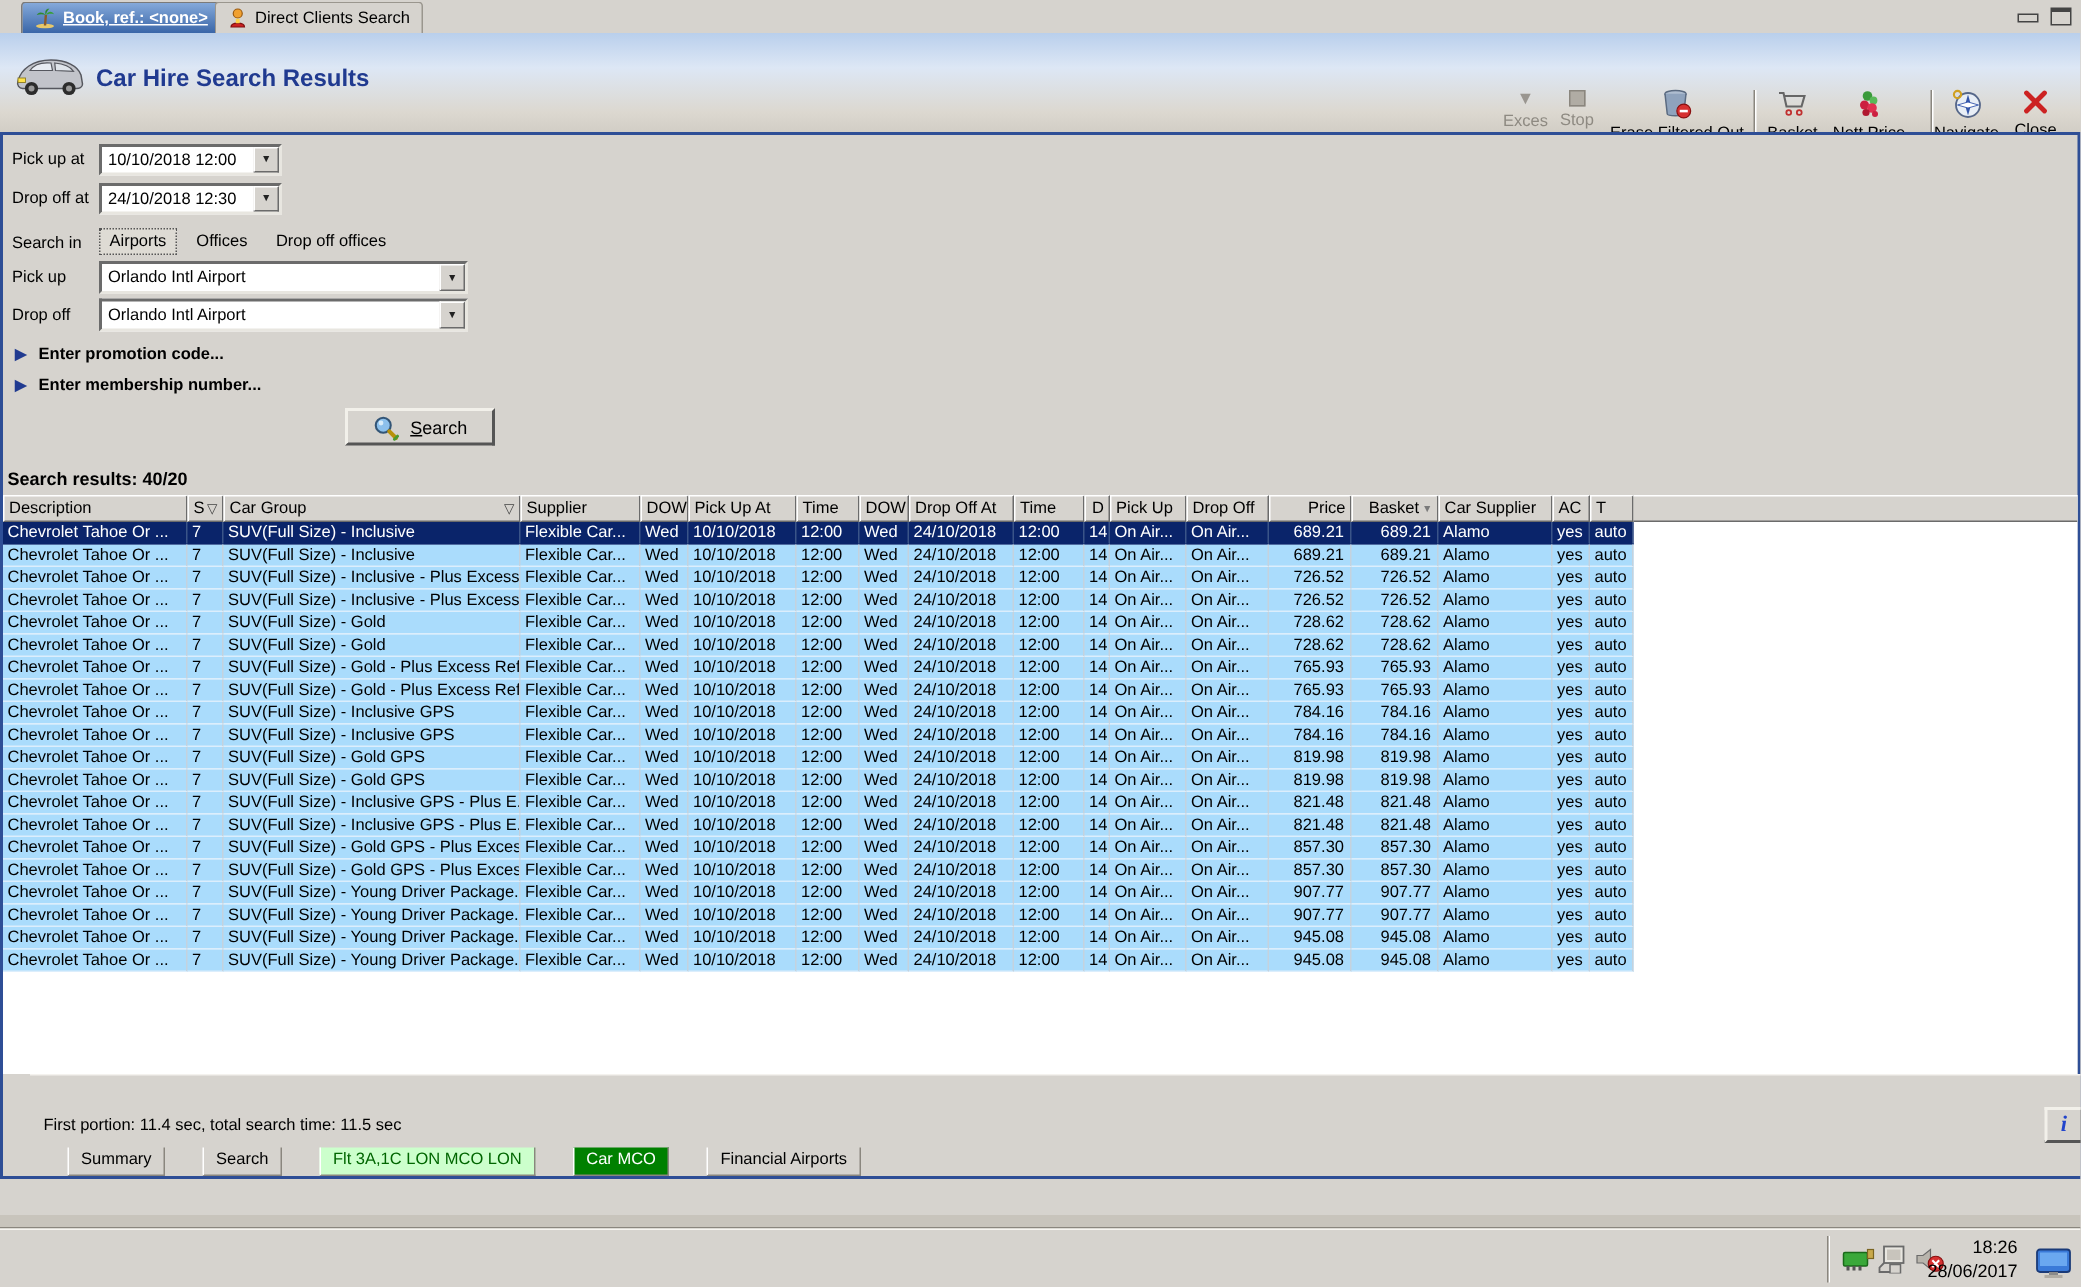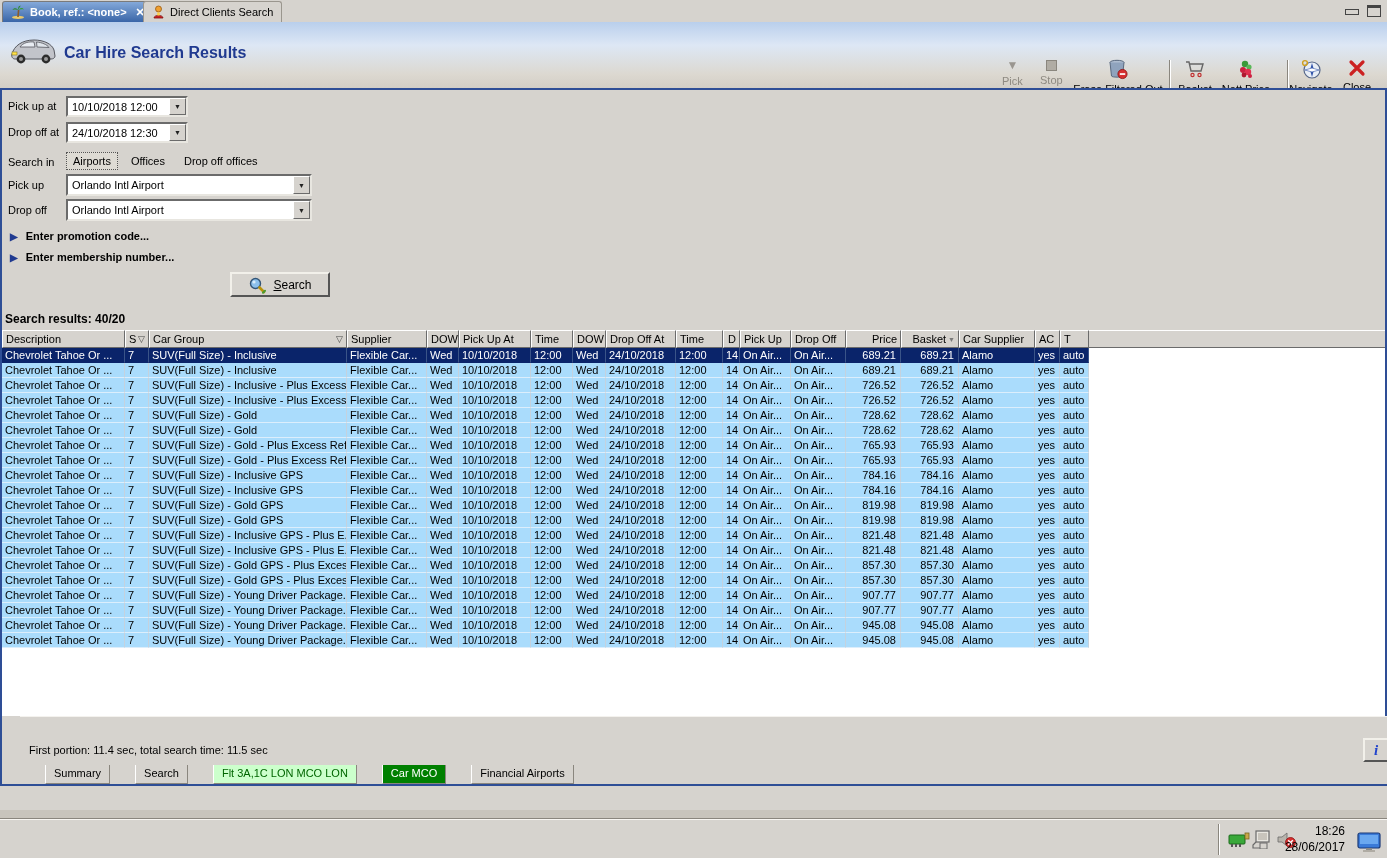--- a/index.html
+++ b/index.html
@@ -79,21 +79,21 @@
 
   svg { display:block; }
   u { text-decoration:underline; }
 </style>
 </head>
 <body>
 
 <div id="screen">
 
   <div class="tabbar">
-    <div class="ttab active" style="left:2px;">
+    <div class="ttab active" style="left:14px;text-decoration:underline;">
       <span>
         <svg width="14" height="14" viewBox="0 0 14 14">
             <ellipse cx="7" cy="12.4" rx="6" ry="1.6" fill="#e8c86a"></ellipse>
             <path d="M7 12 L7.6 5" stroke="#8a5a2a" stroke-width="1.6" fill="none"></path>
             <path d="M7.5 5 C5 2.5, 2.5 3, 1.5 5 C4 4.2, 6 4.6, 7.5 5 Z" fill="#2e8b2e"></path>
             <path d="M7.5 5 C9.5 2, 12 2.5, 13 4.5 C10.5 3.8, 8.8 4.4, 7.5 5 Z" fill="#37a037"></path>
             <path d="M7.5 5 C6.5 2, 8 .5, 10 .8 C8.6 1.8, 8 3.4, 7.5 5 Z" fill="#2e8b2e"></path>
           </svg>
       </span>
       <span>Book, ref.: &lt;none&gt;</span>
@@ -125,21 +125,21 @@
           <circle cx="13" cy="27" r="4.4" fill="#2c2c2c"></circle>
           <circle cx="13" cy="27" r="2" fill="#9a9a9a"></circle>
           <circle cx="38" cy="27" r="4.4" fill="#2c2c2c"></circle>
           <circle cx="38" cy="27" r="2" fill="#9a9a9a"></circle>
         </svg>
     </span>
     <span class="app-title">Car Hire Search Results</span>
 
     <div class="tbtn disabled" style="left:1002px;">
       <span style="color:#9a9690;font-size:12px;line-height:14px;">▼</span>
-      <span class="lbl">Pick</span>
+      <span class="lbl">Exces</span>
     </div>
     <div class="tbtn disabled" style="left:1040px;">
       <span style="width:11px;height:11px;background:#b0aca4;border:1px solid #8a867e;margin-top:2px;"></span>
       <span class="lbl">Stop</span>
     </div>
     <div class="tbtn" style="left:1072px;width:92px;">
       <span>
         <svg width="22" height="22" viewBox="0 0 22 22">
             <ellipse cx="10" cy="4.5" rx="7" ry="2.2" fill="#aebdd0" stroke="#5a6a80" stroke-width="1"></ellipse>
             <path d="M3 4.5 L4.5 18 C4.7 19.5, 15.3 19.5, 15.5 18 L17 4.5" fill="#8fa3bd" stroke="#5a6a80" stroke-width="1"></path>

